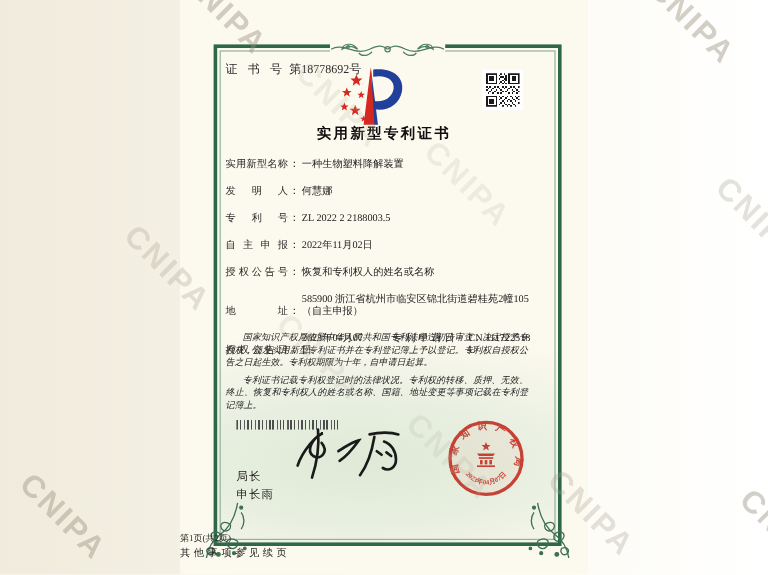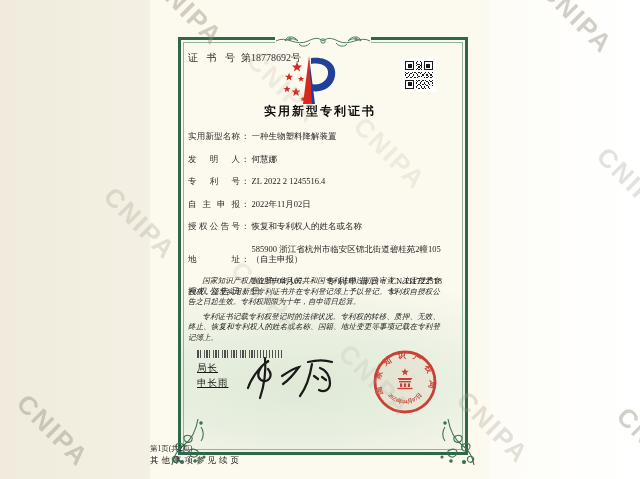--- a/index.html
+++ b/index.html
@@ -22,21 +22,21 @@
   .flabel{display:inline-block;width:52px;text-align:justify;text-align-last:justify;color:#2a2a2a;flex:none;}
   .fcolon{flex:none;margin:0 2px 0 1px;}
   .fvalue{display:inline-block;max-width:206px;}
   .grow{display:flex;margin-bottom:0;}
   .gpair2{margin-left:17px;display:flex;}
   .paras{position:absolute;left:38px;top:276px;width:252px;font-size:7.5px;line-height:10.5px;
     font-style:italic;color:#1b1b1b;text-align:justify;}
   .paras p{margin:0 0 4px 0;text-indent:1.9em;}
   .barcode{position:absolute;left:47px;top:350px;width:86px;height:8px;
     background:repeating-linear-gradient(90deg,#4d4d4d 0 1.5px,rgba(0,0,0,0) 1.5px 3px,#4d4d4d 3px 4px,rgba(0,0,0,0) 4px 6.5px,#5d5d5d 6.5px 7.5px,rgba(0,0,0,0) 7.5px 9px);}
-  .director{position:absolute;left:47px;top:361px;font-size:9.5px;color:#1a1a1a;line-height:15px;letter-spacing:1px;text-decoration:underline;}
+  .director{position:absolute;left:47px;top:391px;font-size:9.5px;color:#1a1a1a;line-height:15px;letter-spacing:1px;}
   .sig{position:absolute;left:92px;top:352px;}
   .seal{position:absolute;left:222px;top:349px;opacity:0.92;}
   .pageinfo{position:absolute;left:0;right:0;top:444px;text-align:left;font-size:7.5px;color:#2a2a2a;}
   .footnote{position:absolute;left:0;right:0;top:455px;text-align:left;font-size:8.5px;letter-spacing:3px;color:#1f1f1f;}
   .orn-top{position:absolute;left:50%;top:-9px;transform:translateX(-50%);}
   .orn-bl{position:absolute;left:-13px;bottom:-15px;}
   .orn-br{position:absolute;right:-13px;bottom:-15px;transform:scaleX(-1);}
   .wm{position:absolute;z-index:4;font-family:"Liberation Sans","DejaVu Sans",sans-serif;
     font-weight:bold;font-size:26px;letter-spacing:2px;transform:rotate(45deg);white-space:nowrap;pointer-events:none;}
   .wm.outer{color:rgba(150,144,126,0.42);}
@@ -147,21 +147,21 @@
         <span class="fvalue">一种生物塑料降解装置</span>
       </div>
       <div class="frow">
         <span class="flabel">发明人</span>
           <span class="fcolon">：</span>
         <span class="fvalue">何慧娜</span>
       </div>
       <div class="frow">
         <span class="flabel">专利号</span>
           <span class="fcolon">：</span>
-        <span class="fvalue">ZL 2022 2 1245516.4</span>
+        <span class="fvalue">ZL 2022 2 2188003.5</span>
       </div>
       <div class="frow">
         <span class="flabel">自主申报</span>
           <span class="fcolon">：</span>
         <span class="fvalue">2022年11月02日</span>
       </div>
       <div class="frow">
         <span class="flabel">授权公告号</span>
           <span class="fcolon">：</span>
         <span class="fvalue">恢复和专利权人的姓名或名称</span>

